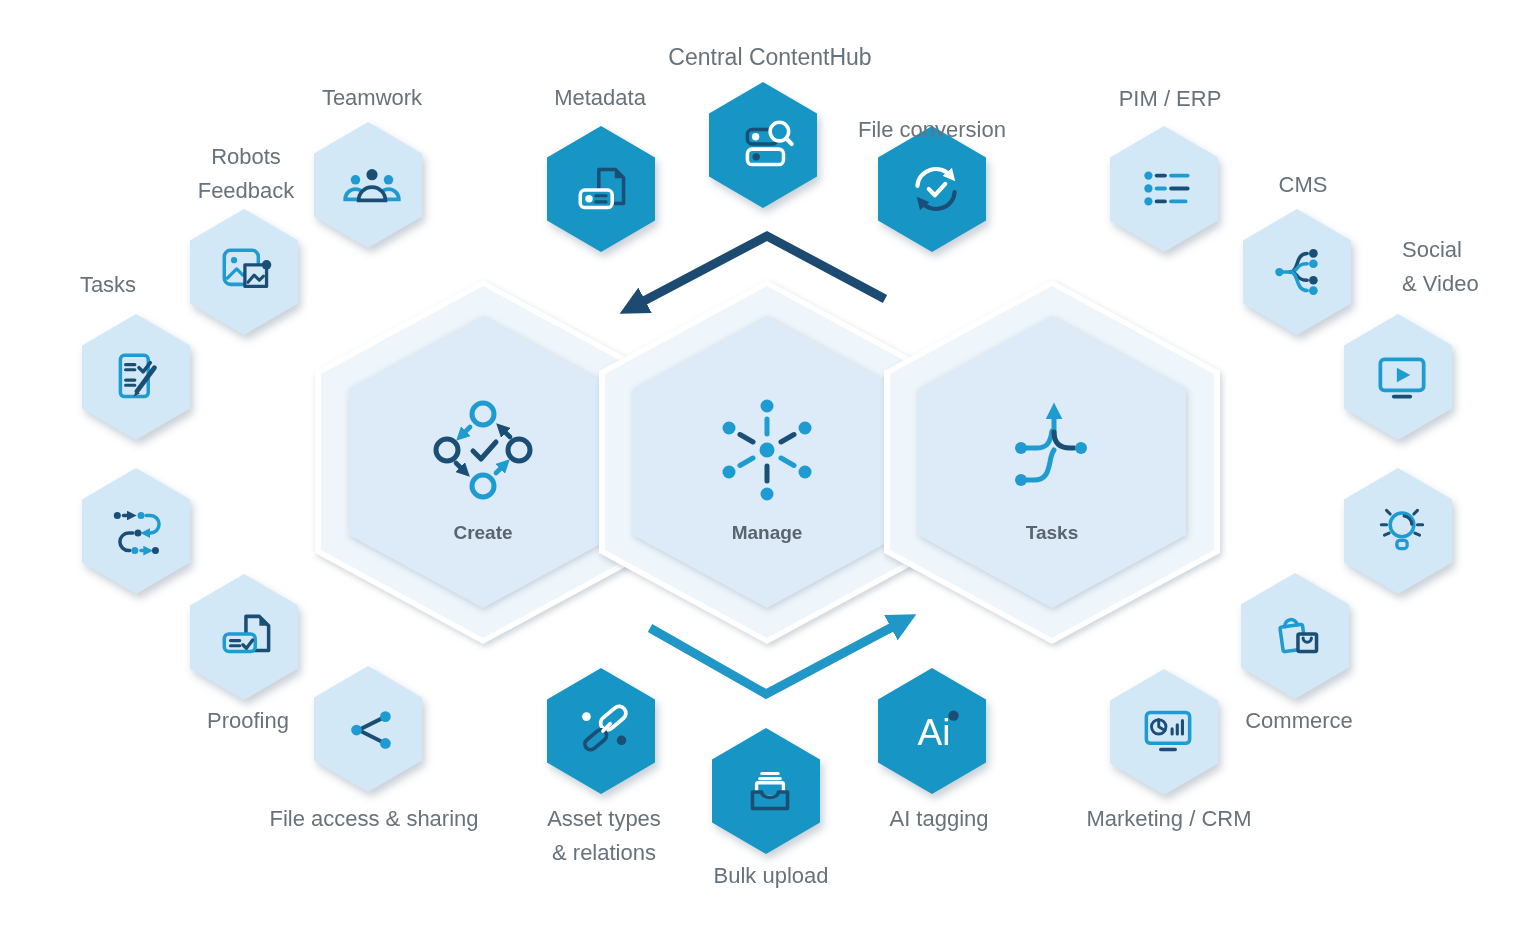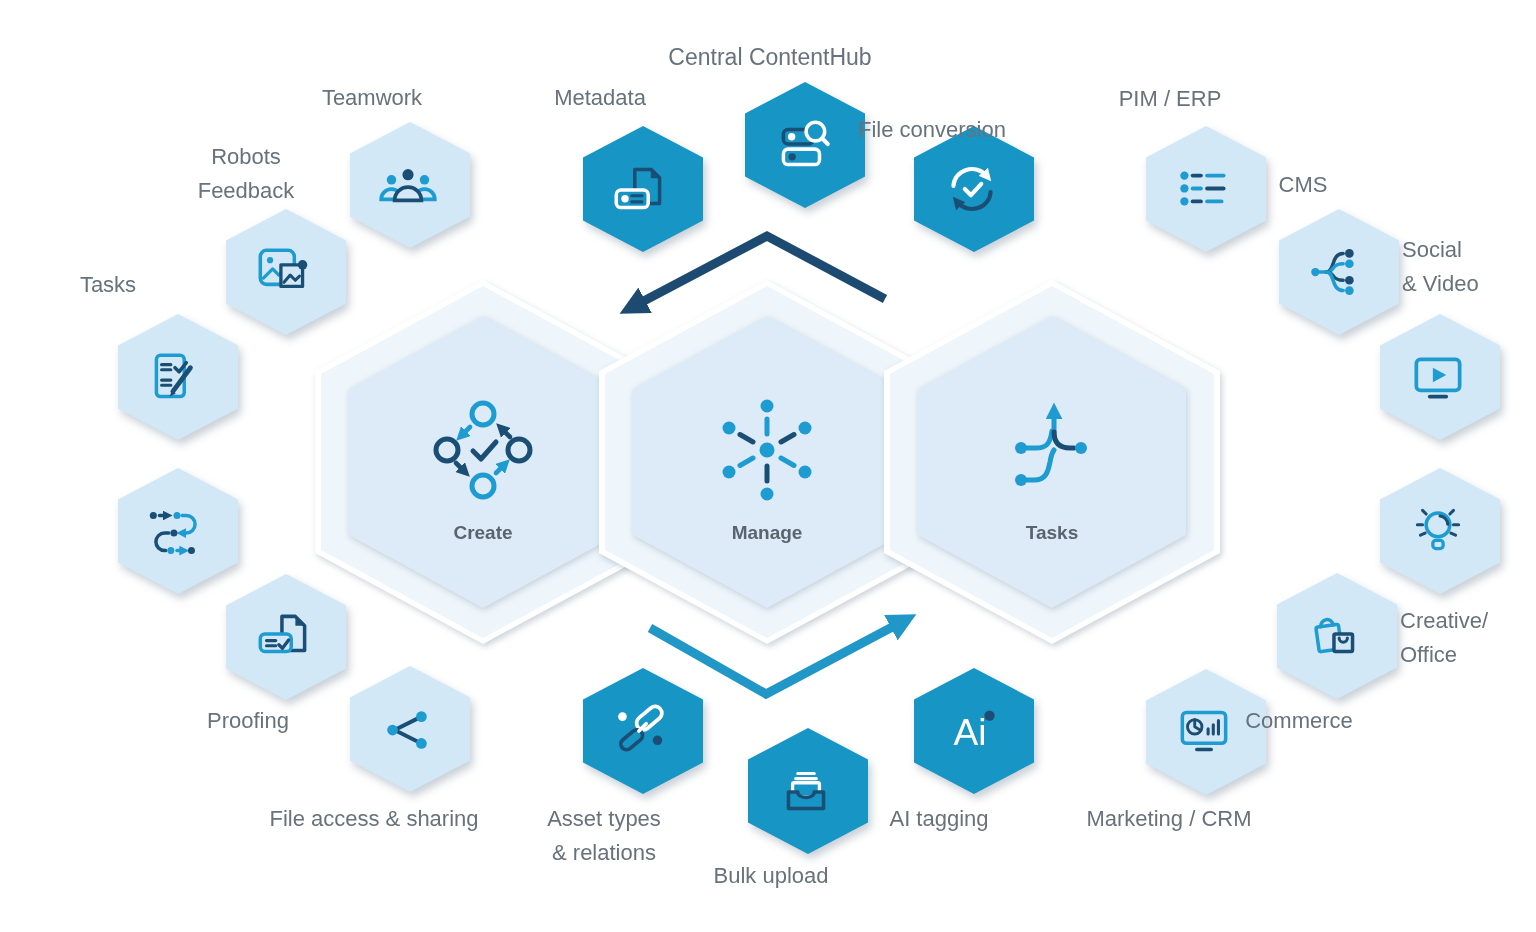--- a/index.html
+++ b/index.html
@@ -1,22 +1,22 @@
 <!DOCTYPE html>
 <html><head>
 <meta charset="utf-8">
 <style>
   html,body{margin:0;padding:0;background:#fff;}
   #stage{position:relative;width:1536px;height:932px;background:#ffffff;overflow:hidden;
          font-family:"Liberation Sans",sans-serif;}
 
   
   .hexclip{clip-path:polygon(50% 0%,100% 25%,100% 75%,50% 100%,0% 75%,0% 25%);}
-  .sat{position:absolute;width:120px;height:126px;z-index:5;
-       filter:drop-shadow(3px 5px 4px rgba(96,118,138,.35));margin-left:36px;}
+  .sat{position:absolute;width:108px;height:126px;z-index:5;
+       filter:drop-shadow(3px 5px 4px rgba(96,118,138,.35));}
   .sat .hex{position:absolute;inset:0;}
   .hex.light{background:#d2e8f6;}
   .hex.dark{background:#1795c4;}
   .sat svg.ic{position:absolute;left:25px;top:30px;}
 
   
   .bigwrap{position:absolute;width:336px;height:364px;
            filter:drop-shadow(2px 3px 3px rgba(96,118,138,.32));}
   .bigrim{position:absolute;inset:0;background:#ffffff;}
   .bigfill{position:absolute;inset:6px;background:#eef5fb;}
@@ -435,22 +435,20 @@
   <div class="lbl" id="l-teamwork">Teamwork</div>
   <div class="lbl" id="l-metadata">Metadata</div>
   <div class="lbl" id="l-fileconv">File conversion</div>
   <div class="lbl" id="l-pimerp">PIM / ERP</div>
   <div class="lbl" id="l-visualfb">Robots
 Feedback</div>
   <div class="lbl" id="l-cms">CMS</div>
   <div class="lbl" id="l-tasks">Tasks</div>
   <div class="lbl left" id="l-socialvideo">Social
 &amp; Video</div>
-  <div class="lbl left" id="l-creative">Creative/
-Office</div>
   <div class="lbl" id="l-proofing">Proofing</div>
   <div class="lbl" id="l-fileaccess">File access &amp; sharing</div>
   <div class="lbl" id="l-assettypes">Asset types
 &amp; relations</div>
   <div class="lbl" id="l-bulkupload">Bulk upload</div>
   <div class="lbl" id="l-aitagging">AI tagging</div>
   <div class="lbl" id="l-marketing">Marketing / CRM</div>
   <div class="lbl" id="l-commerce">Commerce</div>
 
 </div>

